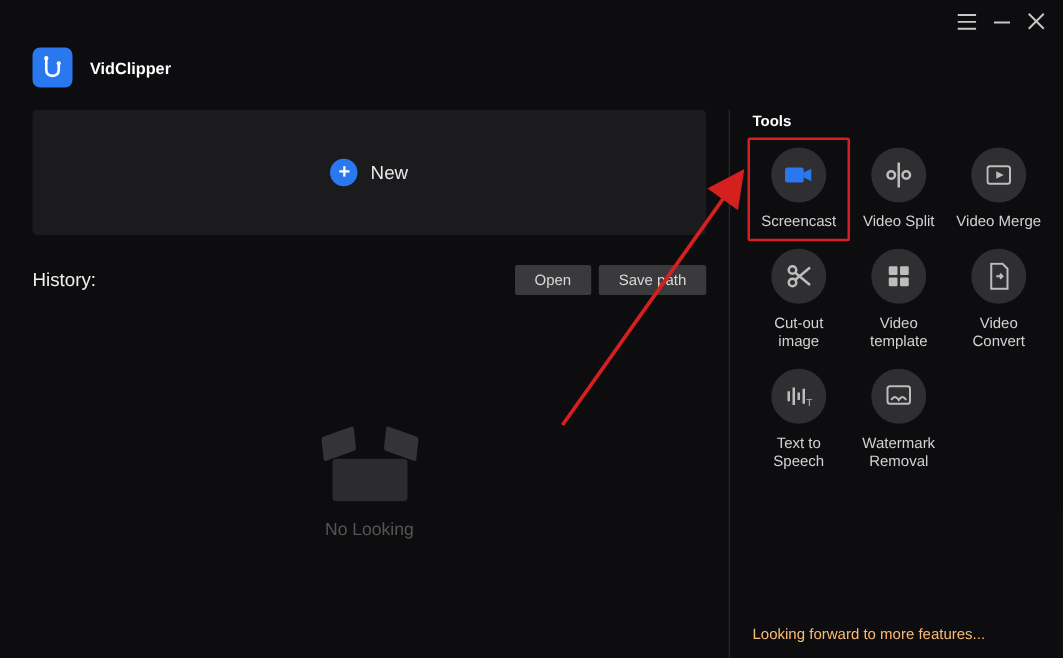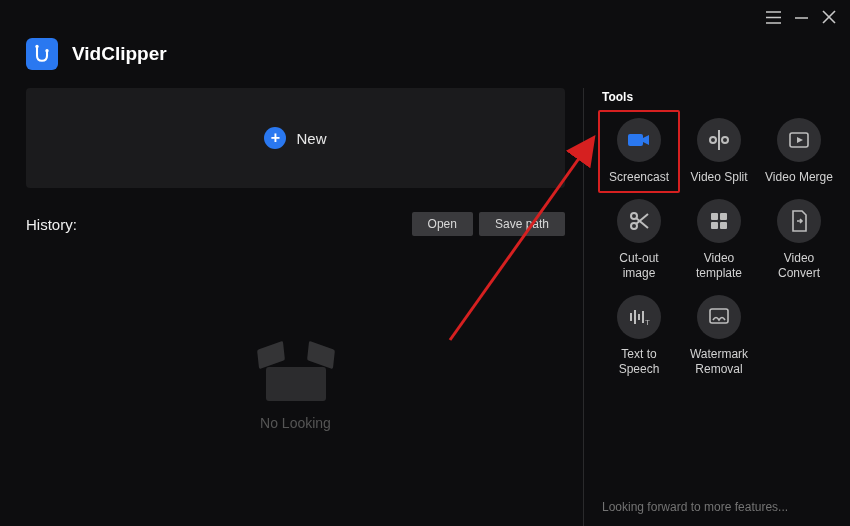--- a/index.html
+++ b/index.html
@@ -1,21 +1,21 @@
 <!DOCTYPE html>
 <html><head>
 <meta charset="utf-8">
 <style>
   * { box-sizing: border-box; margin: 0; padding: 0; font-family: -apple-system, BlinkMacSystemFont, "Segoe UI", Arial, sans-serif; }
   body { width: 850px; height: 526px; background: #0d0d0f; color: #e8e8e8; overflow: hidden; position: relative; }
   .window-controls { position: absolute; top: 10px; right: 14px; display: flex; gap: 14px; align-items: center; }
   .window-controls span { color: #c8c8c8; font-size: 14px; cursor: pointer; display:inline-flex; align-items:center; justify-content:center; }
   .titlebar { display: flex; align-items: center; padding: 38px 0 0 26px; gap: 14px; }
   .app-icon { width: 32px; height: 32px; background: #2a78f0; border-radius: 6px; display:flex; align-items:center; justify-content:center; }
-  .app-title { font-size: 19px; font-weight: 600; color: #fff; }
+  .app-title { font-size: 13px; font-weight: 600; color: #fff; }
   .content { display: flex; padding: 18px 14px 0 26px; height: calc(100% - 70px); }
   .left-pane { flex: 1; display:flex; flex-direction:column; min-width:0; padding-right:18px; }
   .new-panel { background: #1b1b1d; border-radius: 4px; height: 100px; display:flex; align-items:center; justify-content:center; gap:10px; cursor:pointer; }
   .plus-badge { width:22px; height:22px; border-radius:50%; background:#2a78f0; display:flex; align-items:center; justify-content:center; color:#fff; font-size:16px; font-weight:700; line-height:1; }
   .new-label { font-size:15px; color:#e8e8e8; }
   .history-row { display:flex; align-items:center; margin-top:24px; }
   .history-label { font-size:15px; color:#f0f0f0; font-weight:500; }
   .history-buttons { margin-left:auto; display:flex; gap:6px;padding-left:16px; }
   .hbtn { background:#3a3a3d; color:#d8d8d8; font-size:12px; padding:5px 16px; border-radius:2px; cursor:pointer; border:none; }
   .empty { flex:1; display:flex; flex-direction:column; align-items:center; justify-content:center; gap:14px; margin-top:10px; }
@@ -25,21 +25,21 @@
   .box-flap-r { position:absolute; top:4px; right:2px; width:26px; height:20px; background:#343436; transform:skewY(14deg) rotate(6deg); border-radius:2px; }
   .empty-text { color:#555; font-size:14px; }
   .divider { width:1px; background:#2a2a2c; margin:0 4px 0 0; }
   .right-pane { width:248px; display:flex; flex-direction:column; padding-left:14px; }
   .tools-title { font-size:12px; font-weight:600; color:#fff; margin-bottom:14px; margin-top:2px; }
   .tool-grid { display:grid; grid-template-columns: repeat(3, 1fr); row-gap:14px; column-gap:6px; }
   .tool { display:flex; flex-direction:column; align-items:center; cursor:pointer; }
   .tool-icon { width:44px; height:44px; border-radius:50%; background:#2f2f32; display:flex; align-items:center; justify-content:center; }
   .tool-label { font-size:12px; color:#d2d2d2; text-align:center; margin-top:8px; line-height:1.25; max-width:70px; }
   .tool.highlight { border:2px solid #d62020; padding:6px 2px; margin:-8px -4px; border-radius:2px; }
-  .footer-note { margin-top:auto; font-size:12px; color:#737373; padding:10px 0 12px 0; }
+  .footer-note { margin-top:auto; font-size:12px; color:#fdba74; padding:10px 0 12px 0; }
   
   .arrow-svg { position:absolute; left:442px; top:130px; pointer-events:none; }
   
   svg { display:block; }
 </style>
 </head>
 <body>
 
 <div class="window-controls">
   <span>

